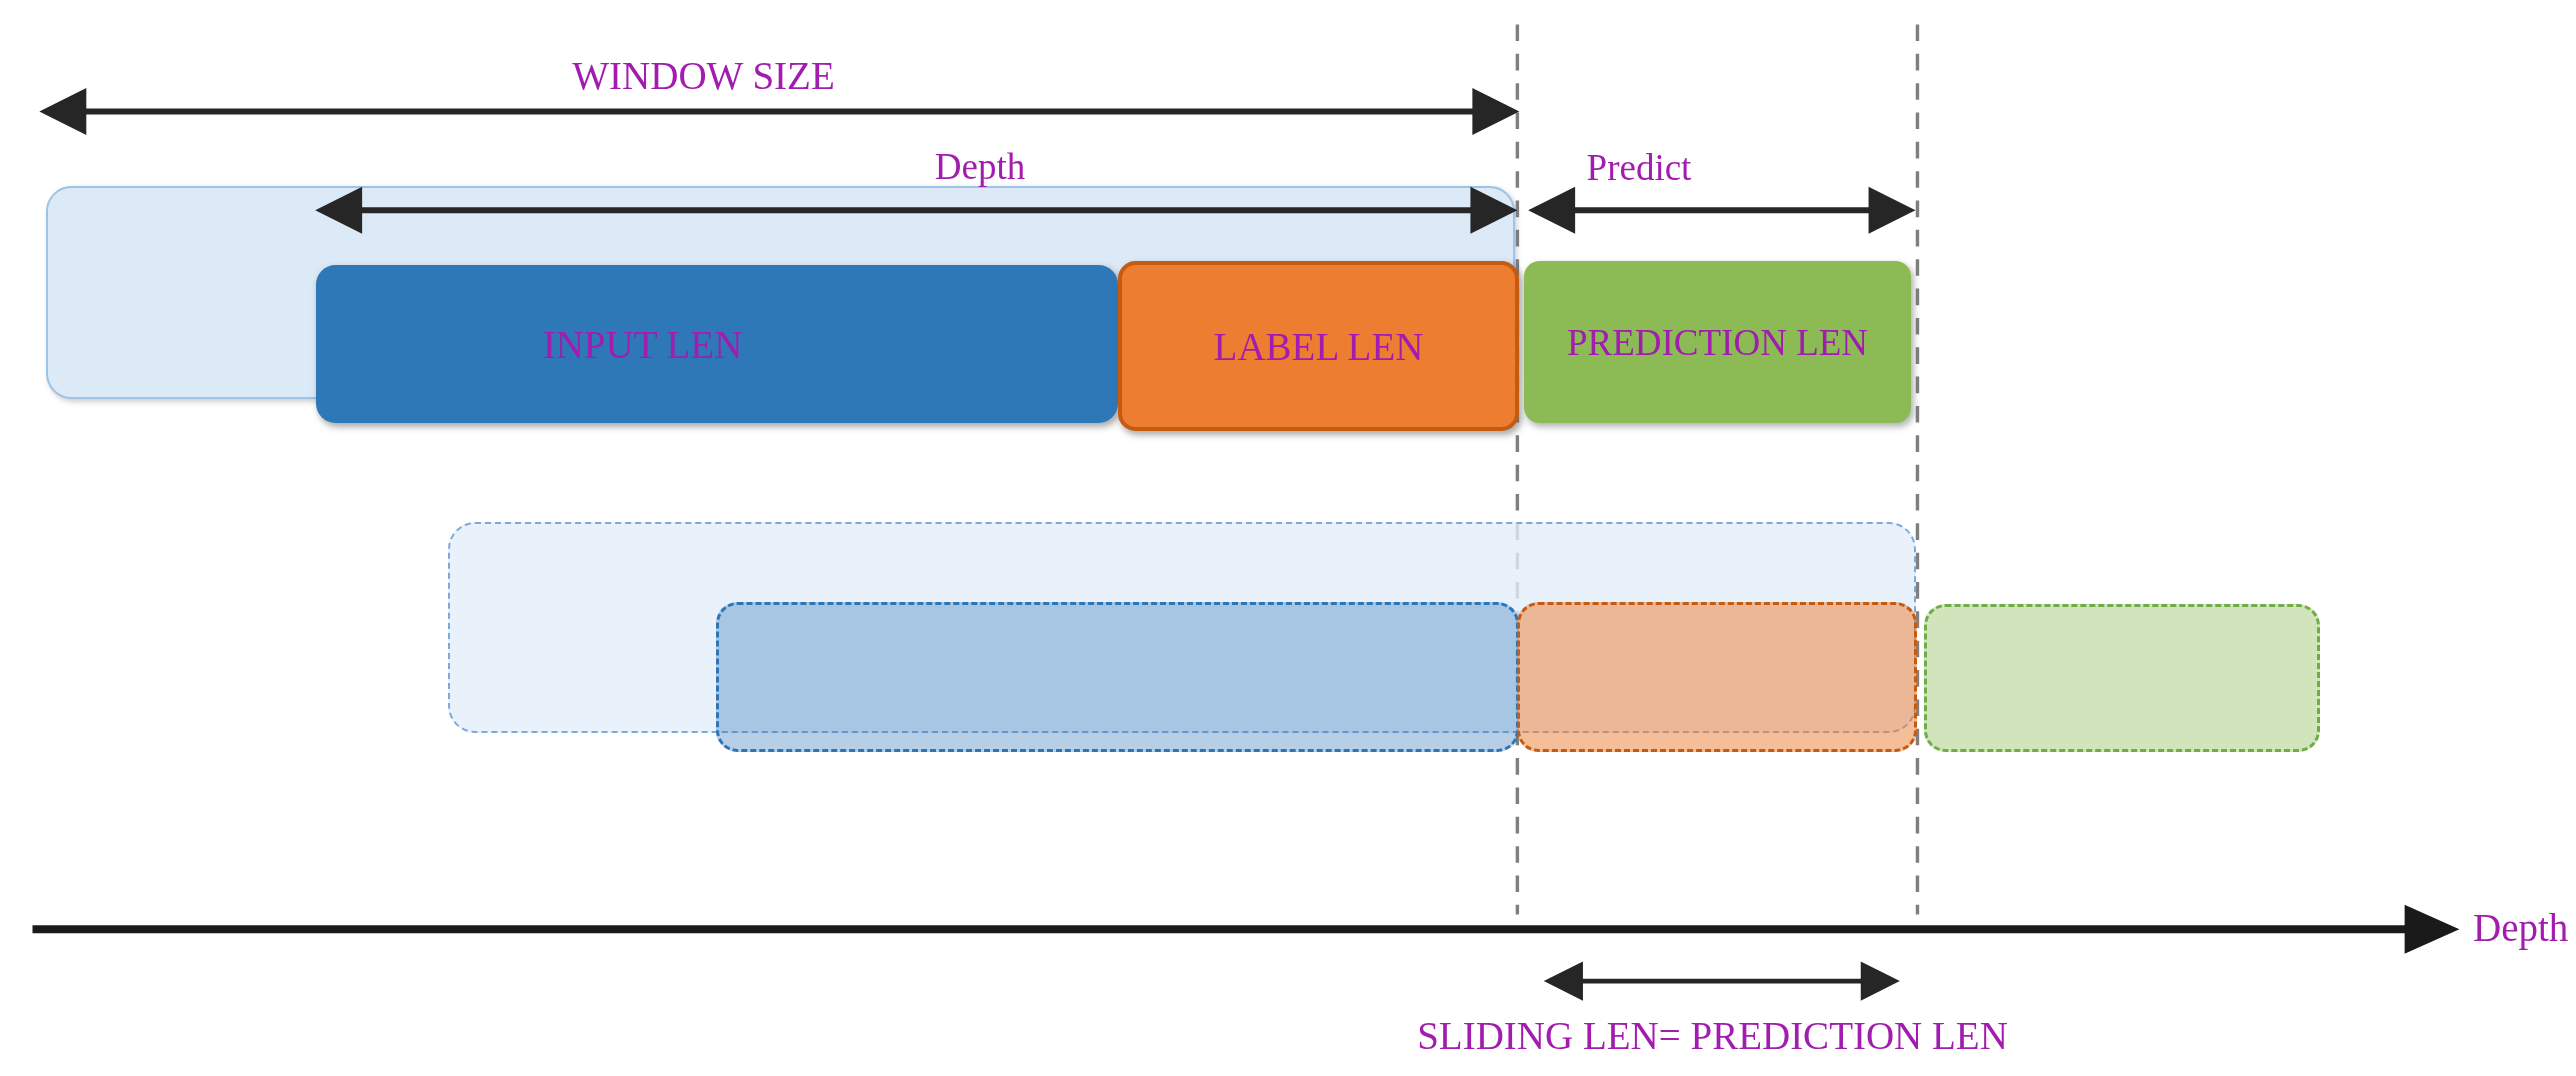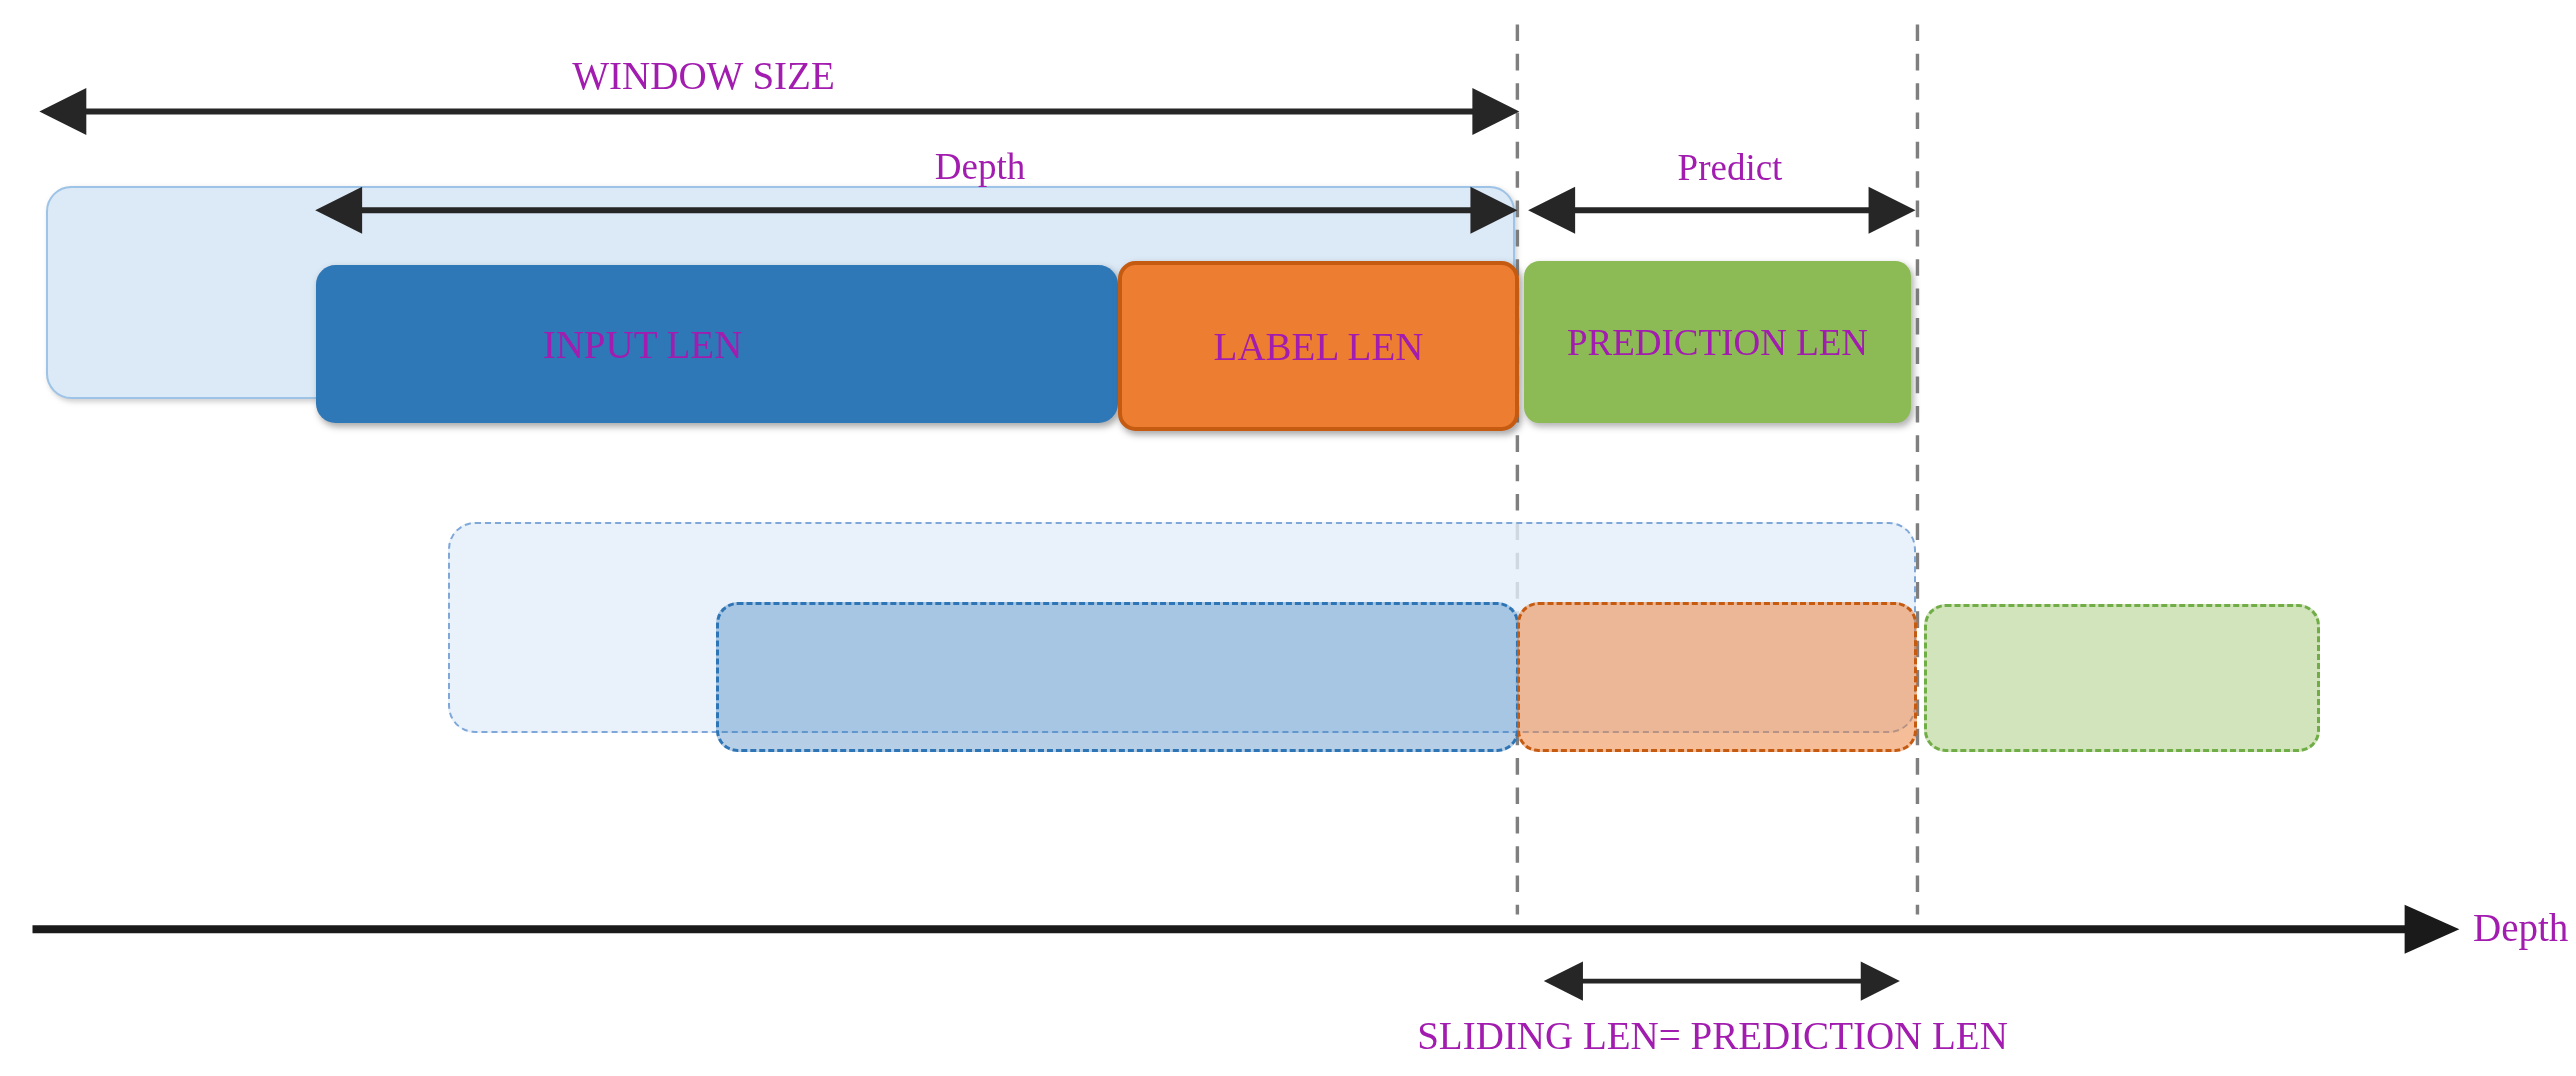--- a/index.html
+++ b/index.html
@@ -59,21 +59,21 @@
     left:1924px;top:604px;width:396px;height:148px;
     background:rgba(141,187,84,.4);
     border:3.9px dashed #70AD47;border-radius:21.5px;
   }
 
   
   .txt{position:absolute;z-index:4;white-space:nowrap;}
   .center{display:flex;align-items:center;justify-content:center;text-align:center;}
   .t-window-size{left:508px;top:51px;width:391px;height:49px;font-size:39px;}
   .t-train{left:882px;top:143px;width:196px;height:47px;font-size:37px;}
-  .t-predict{left:1632px;top:144px;width:196px;height:47px;font-size:37px;}
+  .t-predict{left:1541px;top:144px;width:196px;height:47px;font-size:37px;}
   .t-input{left:316px;top:265px;width:653px;height:158px;font-size:39px;}
   .t-label{left:1118px;top:261px;width:401px;height:170px;font-size:39px;}
   .t-prediction{left:1524px;top:261px;width:387px;height:162px;font-size:37px;}
   .t-depth{left:2473px;top:902px;width:103px;height:51px;font-size:39px;justify-content:flex-start;}
   .t-sliding{left:1370px;top:1010px;width:685px;height:51px;font-size:39px;text-align:center;}
 </style>
 </head>
 <body>
 
 <div class="canvas">

